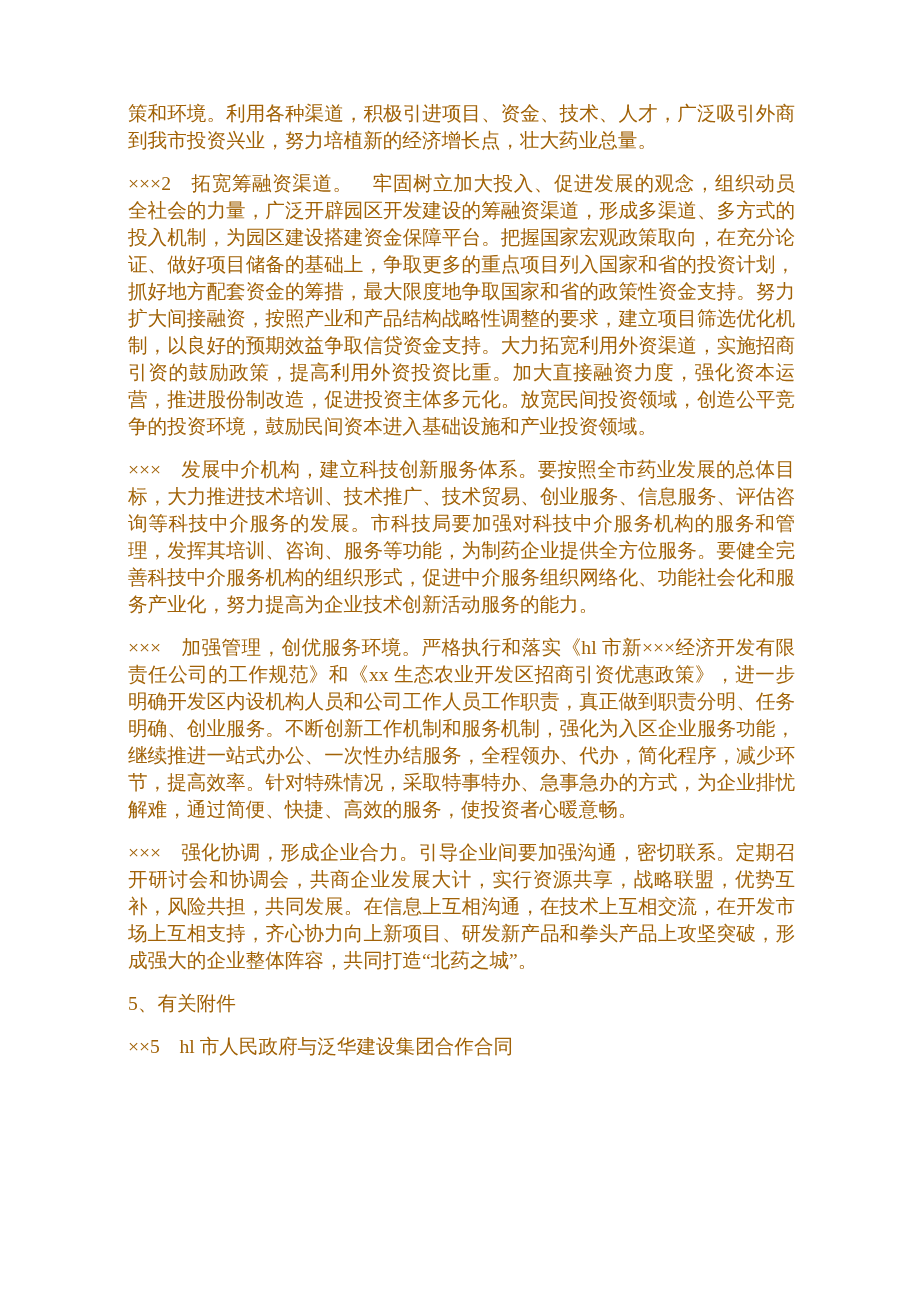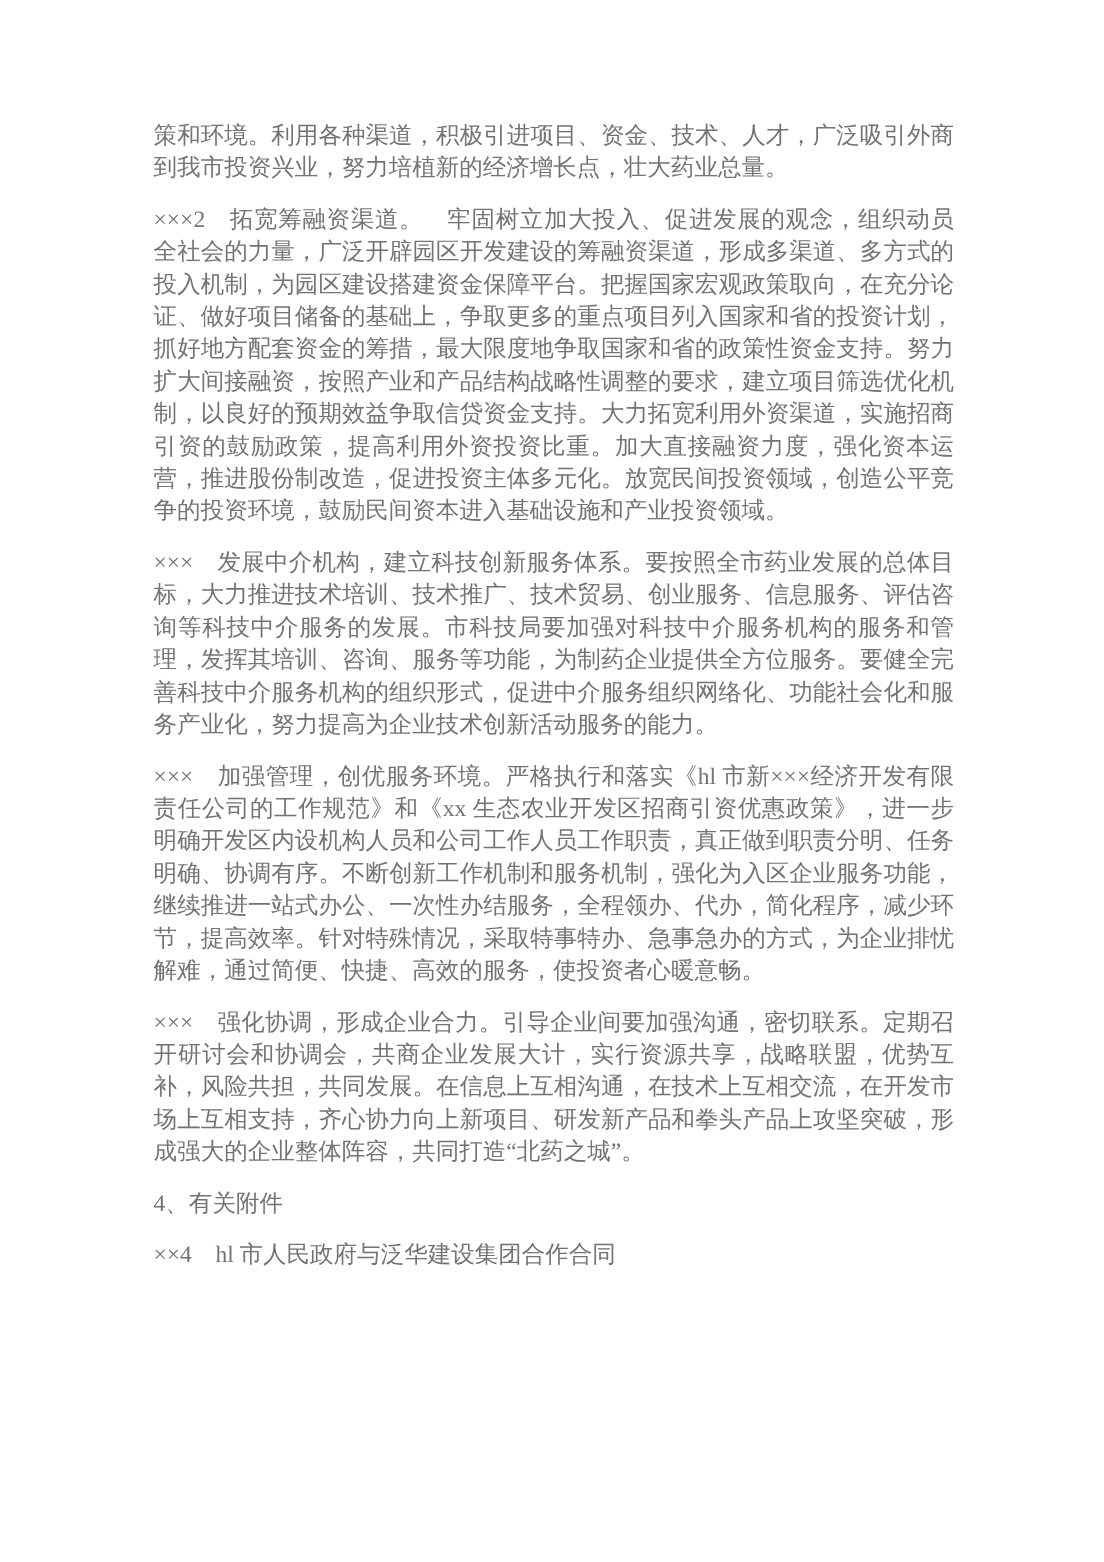--- a/index.html
+++ b/index.html
@@ -13,32 +13,32 @@
   .page {
     width: 920px;
     height: 1302px;
     background: #ffffff;
     padding: 100px 0 0 128px;
   }
   .para {
     width: 667px;
     font-size: 19.6px;
     line-height: 27px;
-    color: #737373;
+    color: #a16207;
     text-align: justify;
     letter-spacing: 0;
     margin-bottom: 16px;
     word-break: break-all;
   }
   .para:last-child { margin-bottom: 0; }
 </style>
 </head>
 <body>
 
 <div class="page">
   <p class="para">策和环境。利用各种渠道，积极引进项目、资金、技术、人才，广泛吸引外商到我市投资兴业，努力培植新的经济增长点，壮大药业总量。</p>
   <p class="para">×××2　拓宽筹融资渠道。　牢固树立加大投入、促进发展的观念，组织动员全社会的力量，广泛开辟园区开发建设的筹融资渠道，形成多渠道、多方式的投入机制，为园区建设搭建资金保障平台。把握国家宏观政策取向，在充分论证、做好项目储备的基础上，争取更多的重点项目列入国家和省的投资计划，抓好地方配套资金的筹措，最大限度地争取国家和省的政策性资金支持。努力扩大间接融资，按照产业和产品结构战略性调整的要求，建立项目筛选优化机制，以良好的预期效益争取信贷资金支持。大力拓宽利用外资渠道，实施招商引资的鼓励政策，提高利用外资投资比重。加大直接融资力度，强化资本运营，推进股份制改造，促进投资主体多元化。放宽民间投资领域，创造公平竞争的投资环境，鼓励民间资本进入基础设施和产业投资领域。</p>
   <p class="para">×××　发展中介机构，建立科技创新服务体系。要按照全市药业发展的总体目标，大力推进技术培训、技术推广、技术贸易、创业服务、信息服务、评估咨询等科技中介服务的发展。市科技局要加强对科技中介服务机构的服务和管理，发挥其培训、咨询、服务等功能，为制药企业提供全方位服务。要健全完善科技中介服务机构的组织形式，促进中介服务组织网络化、功能社会化和服务产业化，努力提高为企业技术创新活动服务的能力。</p>
-  <p class="para">×××　加强管理，创优服务环境。严格执行和落实《hl 市新×××经济开发有限责任公司的工作规范》和《xx 生态农业开发区招商引资优惠政策》，进一步明确开发区内设机构人员和公司工作人员工作职责，真正做到职责分明、任务明确、协调有序。不断创新工作机制和服务机制，强化为入区企业服务功能，继续推进一站式办公、一次性办结服务，全程领办、代办，简化程序，减少环节，提高效率。针对特殊情况，采取特事特办、急事急办的方式，为企业排忧解难，通过简便、快捷、高效的服务，使投资者心暖意畅。</p>
+  <p class="para">×××　加强管理，创优服务环境。严格执行和落实《hl 市新×××经济开发有限责任公司的工作规范》和《xx 生态农业开发区招商引资优惠政策》，进一步明确开发区内设机构人员和公司工作人员工作职责，真正做到职责分明、任务明确、创业服务。不断创新工作机制和服务机制，强化为入区企业服务功能，继续推进一站式办公、一次性办结服务，全程领办、代办，简化程序，减少环节，提高效率。针对特殊情况，采取特事特办、急事急办的方式，为企业排忧解难，通过简便、快捷、高效的服务，使投资者心暖意畅。</p>
   <p class="para">×××　强化协调，形成企业合力。引导企业间要加强沟通，密切联系。定期召开研讨会和协调会，共商企业发展大计，实行资源共享，战略联盟，优势互补，风险共担，共同发展。在信息上互相沟通，在技术上互相交流，在开发市场上互相支持，齐心协力向上新项目、研发新产品和拳头产品上攻坚突破，形成强大的企业整体阵容，共同打造“北药之城”。</p>
-  <p class="para">4、有关附件</p>
-  <p class="para">××4　hl 市人民政府与泛华建设集团合作合同</p>
+  <p class="para">5、有关附件</p>
+  <p class="para">××5　hl 市人民政府与泛华建设集团合作合同</p>
 </div>
 
 </body></html>

